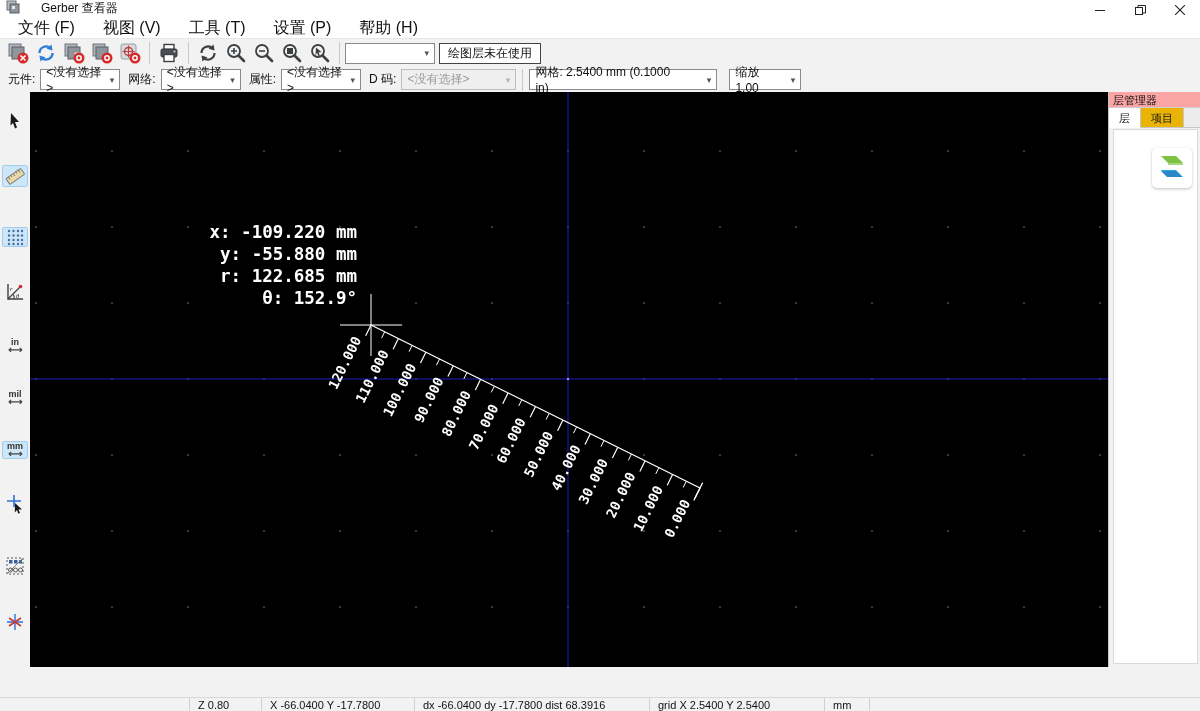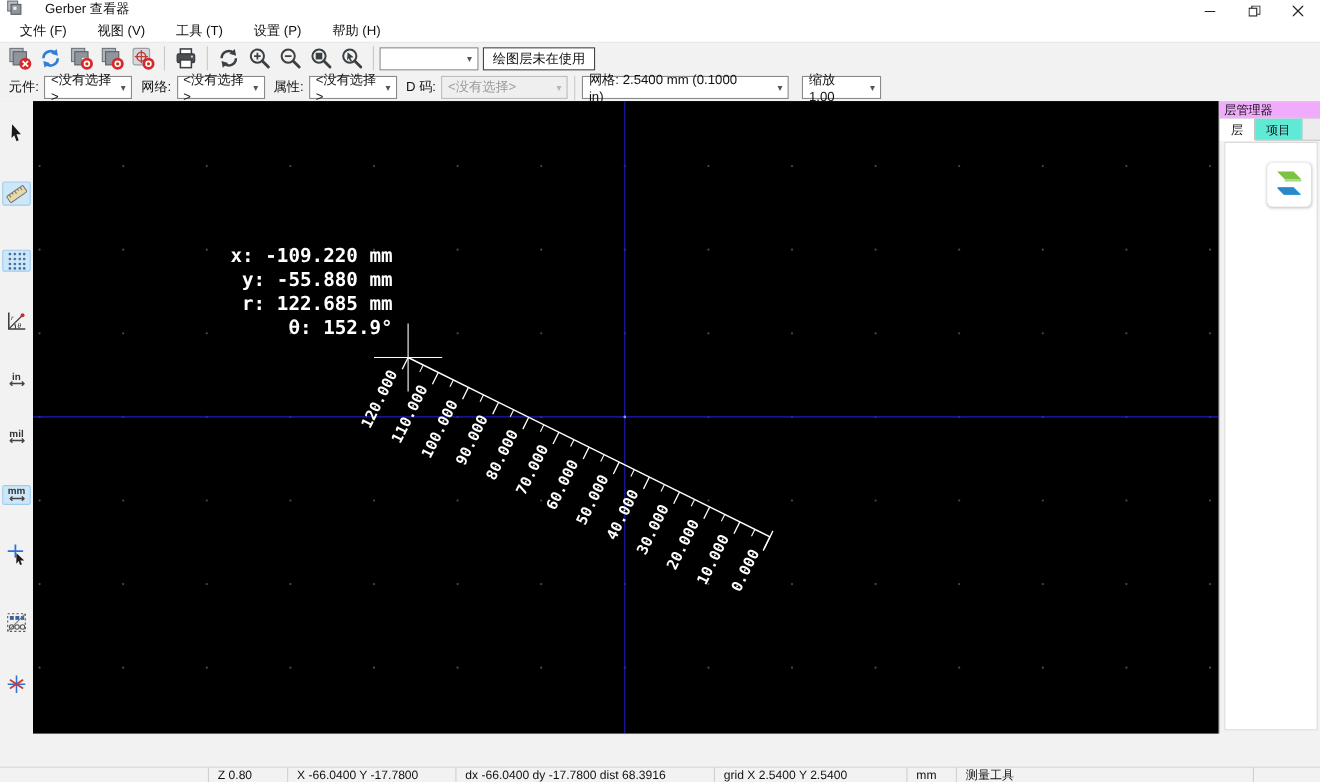--- a/index.html
+++ b/index.html
@@ -9,21 +9,21 @@
   
   .titlebar { height:20px; background:#ffffff; display:flex; align-items:flex-start;gap:16px; }
   .titlebar .app-icon { width:14px; height:14px; margin:0 5px 0 6px; }
   .titlebar .title { font-size:12px; color:#111; }
   .win-controls { margin-left:auto; display:flex; height:100%; }
   .win-btn { width:40px; height:100%; display:flex; align-items:center; justify-content:center; color:#222; font-size:11px; }
   .win-btn svg { display:block; }
 
   
   .menubar { height:19px; background:#ffffff; display:flex; align-items:center; padding-left:8px; border-bottom:1px solid #e6e6e6; }
-  .menu-item { font-size:12px; color:#111; padding:1px 10px 2px 10px; margin-right:8px; }
+  .menu-item { font-size:16px; color:#111; padding:1px 10px 2px 10px; margin-right:8px; }
 
   
   .toolbar1 { height:28px; background:#f2f2f2; display:flex; align-items:center; padding-left:4px; }
   .toolbar2 { height:26px; background:#f2f2f2; display:flex; align-items:center; padding-left:8px; border-bottom:1px solid #e0e0e0; }
   .tb-btn { width:26px; height:26px; display:flex; align-items:center; justify-content:center; border:1px solid transparent; border-radius:2px; margin:0 1px; }
   .tb-sep { width:1px; height:22px; background:#c9c9c9; margin:0 5px; }
   .combo { height:21px; background:#fff; border:1px solid #8a8a8a; display:flex; align-items:center; font-size:12px; color:#111; padding-left:5px; position:relative; }
   .combo .chev { margin-left:auto; padding:0 5px; color:#555; font-size:9px; }
   .combo.disabled { background:#efefef; color:#9a9a9a; border-color:#bdbdbd; }
   .combo.disabled .chev { color:#b5b5b5; }
@@ -36,23 +36,23 @@
   .rail-btn { width:26px; height:26px; display:flex; align-items:center; justify-content:center; border:1px solid transparent; border-radius:2px; margin:17px 0; }
   .rail-btn.selected { background:#cde7f9; border-color:#9fcdf0; }
   .rail-sep { width:22px; height:1px; background:#c9c9c9; margin:3px 0; }
   .unit-ic { display:flex; flex-direction:column; align-items:center; line-height:8px; font-size:9px; font-weight:bold; color:#333; font-family:"Liberation Sans",sans-serif; }
   .unit-ic .arr { font-size:10px; letter-spacing:-1px; color:#444; }
 
   .canvas-wrap { position:absolute; left:30px; top:0; width:1078px; height:575px; background:#000; }
   .canvas-wrap svg { display:block; }
 
   .right-panel { position:absolute; right:0; top:0; width:92px; bottom:21px; background:#f2f2f2; border-left:1px solid #c6c6c6; }
-  .panel-caption { height:16px; background:#f0abfc; font-size:11px; color:#111; padding:1px 4px; border-bottom:1px solid #cfcfcf; }
+  .panel-caption { height:16px; background:#fca5a5; font-size:11px; color:#111; padding:1px 4px; border-bottom:1px solid #cfcfcf; }
   .panel-tabs { height:20px; display:flex; background:#ececec; border-bottom:1px solid #c6c6c6; }
-  .panel-tab { font-size:11px; color:#111; padding:3px 10px; border-right:1px solid #c6c6c6; background:#5eead4; }
+  .panel-tab { font-size:11px; color:#111; padding:3px 10px; border-right:1px solid #c6c6c6; background:#eab308; }
   .panel-tab.active { background:#fff; border-bottom:1px solid #fff; margin-bottom:-1px; }
   .panel-body { position:absolute; top:37px; left:4px; right:2px; bottom:26px; background:#ffffff; border:1px solid #d9d9d9; }
 
   .overlay-icon { position:absolute; left:1152px; top:56px; width:40px; height:40px; background:#fff; border-radius:5px; box-shadow:0 1px 3px rgba(0,0,0,.25); z-index:50; }
 
   
   .bottom-strip { position:absolute; left:0; right:0; bottom:14px; height:30px; background:#f2f2f2; }
   .statusbar { position:absolute; left:0; right:0; bottom:0; height:14px; background:#f2f2f2; border-top:1px solid #d7d7d7; display:flex; }
   .status-cell { font-size:11px; color:#111; padding:0 8px; border-right:1px solid #d0d0d0; display:flex; align-items:center; white-space:nowrap; overflow:hidden; }
 </style>
@@ -554,17 +554,16 @@
   </div>
 
   <div class="bottom-strip"></div>
   <div class="statusbar" id="statusbar">
       <div class="status-cell" style="width: 190px;"></div>
       <div class="status-cell" style="width: 72px;">Z 0.80</div>
       <div class="status-cell" style="width: 153px;">X -66.0400  Y -17.7800</div>
       <div class="status-cell" style="width: 235px;">dx -66.0400  dy -17.7800  dist 68.3916</div>
       <div class="status-cell" style="width: 175px;">grid X 2.5400  Y 2.5400</div>
       <div class="status-cell" style="width: 45px;">mm</div>
-      <div class="status-cell" style="width: 270px;">测量工具</div>
       <div class="status-cell" style="flex: 1 1 0%; border-right: none;"></div>
     </div>
 
 </div>
 
 </body></html>

